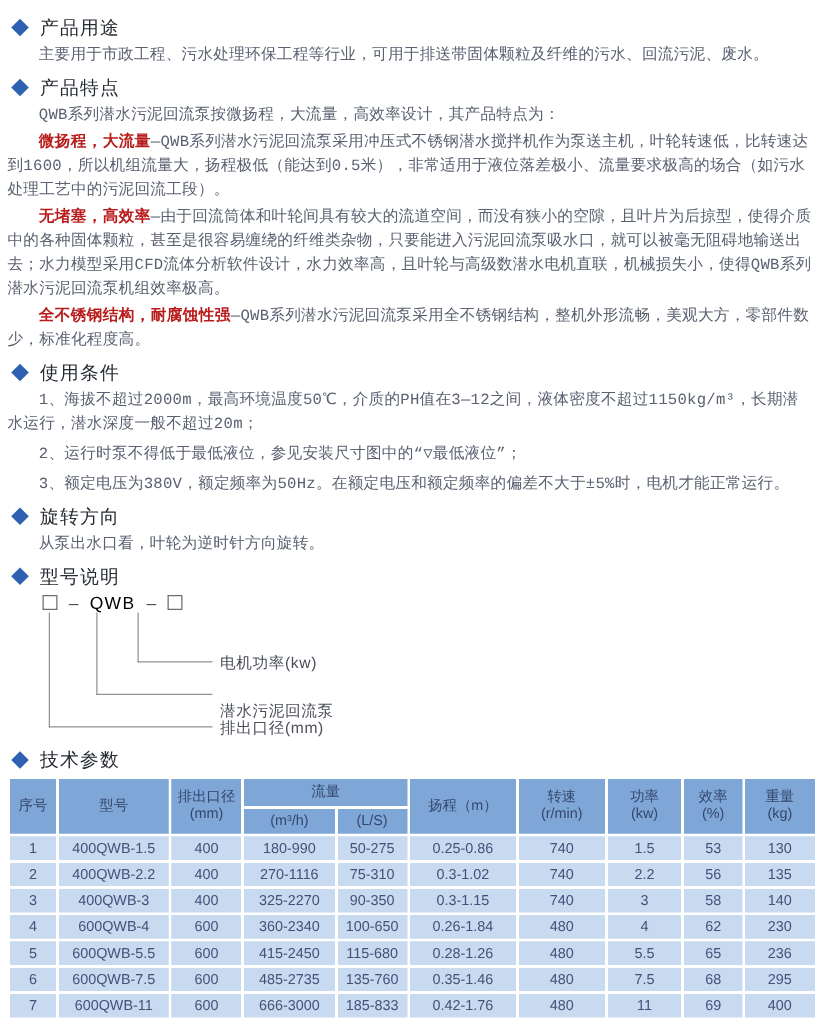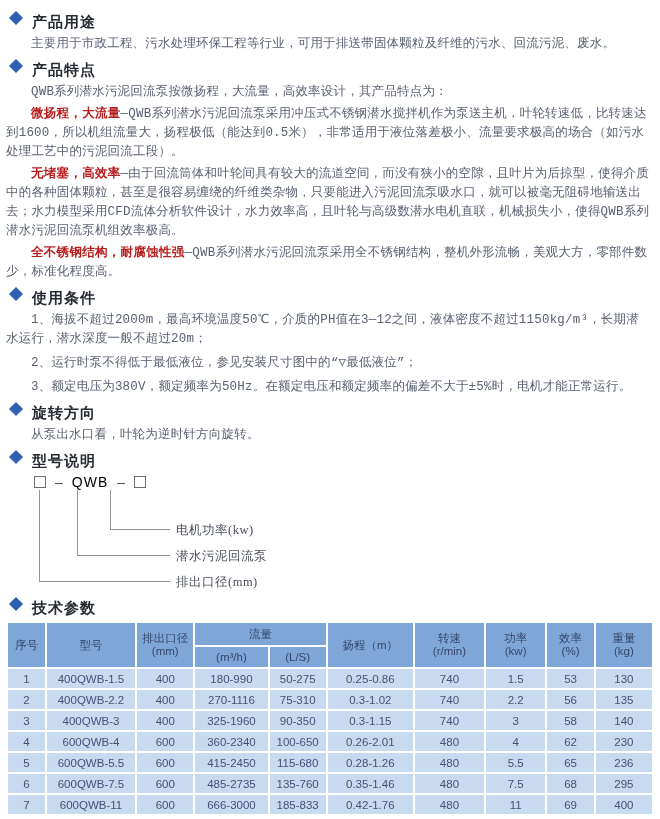--- a/index.html
+++ b/index.html
@@ -4,22 +4,22 @@
 <style>
   * { margin:0; padding:0; box-sizing:border-box; }
   html,body { background:#ffffff; }
   body {
     width:660px; height:819px; overflow:hidden;
     font-family:"Liberation Sans","DejaVu Sans",sans-serif;
     padding:6px 8px 4px 6px;
     color:#555d6b;
   }
   .section-title {
-    display:flex; align-items:flex-start;
-    font-size:15px; font-weight:bold; color:#262b33;
+    display:flex; align-items:center;
+    font-size:15px; font-weight:normal; color:#262b33;
     margin:7px 0 4px 2px; height:18px; letter-spacing:1px;
   }
   .diamond-icon {
     width:10px; height:10px; background:#2e62b1;
     transform:rotate(45deg); margin:0 11px 0 3px; flex:0 0 auto;
   }
   .para {
     font-size:12.5px; line-height:19px; text-indent:2em;
     margin:2px 0 3px 0; color:#5a6170; letter-spacing:0.2px;font-family:Liberation Mono, monospace;
   }
@@ -39,24 +39,24 @@
   }
   .model-code { font-size:14px; color:#000000; letter-spacing:1px; }
   .elbow {
     position:absolute; border-left:1px solid #8f9399; border-bottom:1px solid #8f9399;
   }
   .elbow.e1 { left:104px; top:16px; width:60px; height:40px; }
   .elbow.e2 { left:71px;  top:16px; width:93px; height:66px; }
   .elbow.e3 { left:33px;  top:16px; width:131px; height:92px; }
   .model-label {
     position:absolute; left:170px; font-size:12.5px; color:#4a4f58;
-    line-height:14px; letter-spacing:0.5px;font-family:Liberation Serif, serif;
+    line-height:14px; letter-spacing:0.5px;
   }
   .model-label.l1 { top:49px; }
-  .model-label.l2 { top:75px; }
+  .model-label.l2 { top:88px; }
   .model-label.l3 { top:101px; }
 
   
   table.spec {
     width:648px; border-collapse:collapse; table-layout:fixed;
     margin-top:3px;
   }
   table.spec th, table.spec td {
     border:2px solid #ffffff; text-align:center; vertical-align:middle;
     overflow:hidden;
@@ -192,35 +192,35 @@
         <td>0.3-1.02</td>
         <td>740</td>
         <td>2.2</td>
         <td>56</td>
         <td>135</td>
     </tr>
     <tr>
       <td>3</td>
         <td>400QWB-3</td>
         <td>400</td>
-        <td>325-1960</td>
+        <td>325-2270</td>
         <td>90-350</td>
         <td>0.3-1.15</td>
         <td>740</td>
         <td>3</td>
         <td>58</td>
         <td>140</td>
     </tr>
     <tr>
       <td>4</td>
         <td>600QWB-4</td>
         <td>600</td>
         <td>360-2340</td>
         <td>100-650</td>
-        <td>0.26-2.01</td>
+        <td>0.26-1.84</td>
         <td>480</td>
         <td>4</td>
         <td>62</td>
         <td>230</td>
     </tr>
     <tr>
       <td>5</td>
         <td>600QWB-5.5</td>
         <td>600</td>
         <td>415-2450</td>

